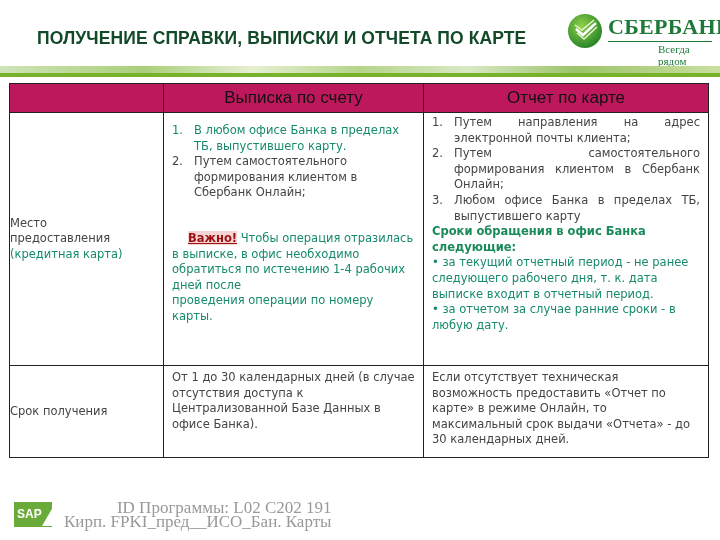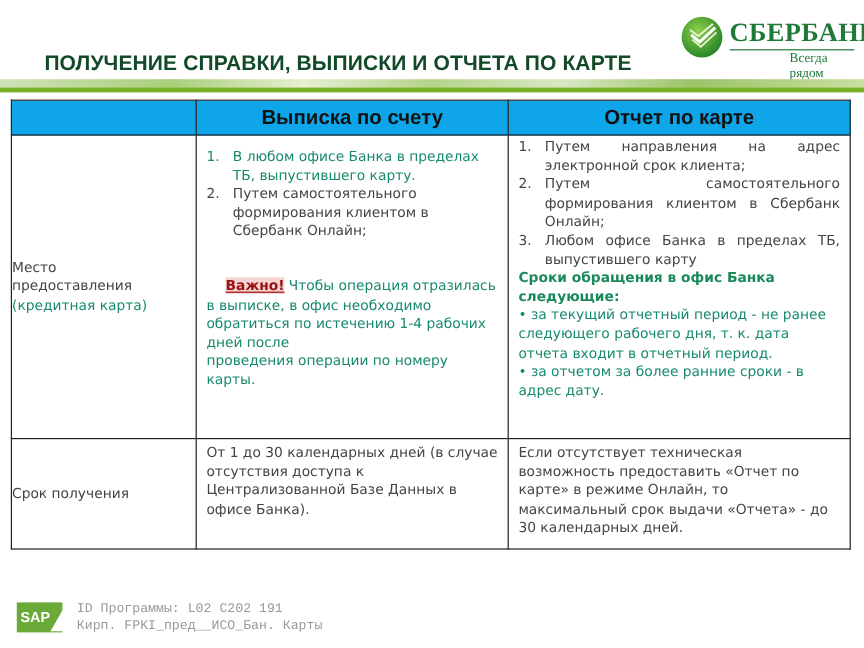--- a/index.html
+++ b/index.html
@@ -1,53 +1,53 @@
 <!DOCTYPE html>
 <html><head>
 <meta charset="utf-8">
 <style>
   html, body { margin:0; padding:0; }
   body { width:720px; height:540px; background:#ffffff; position:relative; overflow:hidden;
          font-family:"DejaVu Sans", sans-serif; color:#333; }
   .title { position:absolute; left:37px; top:28px; font-family:"Liberation Sans", sans-serif;
-           font-weight:bold; font-size:17.5px; color:#124a28; letter-spacing:0.1px;margin-top:14px; }
+           font-weight:bold; font-size:17.5px; color:#124a28; letter-spacing:0.1px; }
   .logo { position:absolute; left:568px; top:12px; width:145px; height:50px; }
   .logo-mark { position:absolute; left:0; top:2px; width:34px; height:34px; border-radius:50%;
                background:radial-gradient(circle at 40% 35%, #8fd04a, #2f8a2a 70%, #1c6b20); }
   .logo-mark svg { position:absolute; left:0; top:0; }
   .logo-text { position:absolute; left:40px; top:2px; font-family:"Liberation Serif", serif;
                font-weight:bold; font-size:22px; color:#1f7a3a; letter-spacing:0.3px; }
   .logo-line { position:absolute; left:40px; top:29px; width:104px; height:1px; background:#1f7a3a; }
   .logo-slogan { position:absolute; left:90px; top:31px; font-family:"Liberation Serif", serif;
                  font-size:11px; color:#1f7a3a; }
   .band { position:absolute; left:0; top:66px; width:720px; height:9px;
           background:linear-gradient(90deg,#cfe3b8 0%,#a9cf7a 20%,#e6efd2 35%,#b5d48a 50%,#d9e8c4 65%,#9cc46a 80%,#c9df9f 100%); }
   .band2 { position:absolute; left:0; top:73px; width:720px; height:4px; background:#78b22b; }
   table.main { position:absolute; left:9px; top:83px; width:699px; border-collapse:collapse;
                table-layout:fixed; }
   table.main td, table.main th { border:1px solid #222; vertical-align:top; padding:0; }
-  table.main th { background:#0ea5e9; height:28px; font-family:"Liberation Sans", sans-serif;
-                  font-size:17px; font-weight:bold; color:#111; vertical-align:middle; }
+  table.main th { background:#be185d; height:28px; font-family:"Liberation Sans", sans-serif;
+                  font-size:17px; font-weight:normal; color:#111; vertical-align:middle; }
   .cell { font-size:11.5px; line-height:15.6px; padding:4px 8px 4px 8px; color:#444; }
   .rowlabel { text-align:left; vertical-align:middle !important; font-size:11.5px; line-height:15.6px; color:#444; }
   ol.lst { margin:0; padding:0; list-style:none; }
   ol.lst li { position:relative; padding-left:22px; }
   ol.lst li .num { position:absolute; left:0; top:0; }
   .teal { color:#178a6e; }
   .important { color:#9b1010; font-weight:bold; text-decoration:underline; background:#f4d4d4;margin-left:16px; }
   .bold-teal { color:#1a8a5a; font-weight:bold; }
   .justify { text-align:justify; }
   .footer { position:absolute; left:14px; top:502px; }
   .sap { position:absolute; left:0; top:0; width:38px; height:25px; background:#6aaa38;
          color:#fff; font-family:"Liberation Sans", sans-serif; font-weight:bold; font-size:12px;
          line-height:24px; padding-left:3px; box-sizing:border-box; }
   .sap-slash { position:absolute; left:28px; top:0; width:12px; height:24px; background:#fff;
                transform:skewX(-30deg); transform-origin:bottom left; }
-  .footer-text { position:absolute; left:50px; top:-1px; font-family:Liberation Mono, monospace;
-                 font-size:11px; line-height:14px; color:#999; white-space:nowrap; }
+  .footer-text { position:absolute; left:50px; top:-1px; font-family:Liberation Serif, serif;
+                 font-size:17px; line-height:14px; color:#999; white-space:nowrap;text-align:right; }
 </style>
 </head>
 <body>
 
 <div class="title">ПОЛУЧЕНИЕ СПРАВКИ, ВЫПИСКИ И ОТЧЕТА ПО КАРТЕ</div>
 
 <div class="logo">
   <div class="logo-mark">
     <svg width="34" height="34" viewBox="0 0 34 34">
       <path d="M8 15 L15 21 L28 9" stroke="#fff" stroke-width="2.5" fill="none"></path>
@@ -98,34 +98,34 @@
           <span class="important">Важно!</span><span> Чтобы операция отразилась в выписке, в офис необходимо обратиться по истечению 1-4 рабочих дней после</span>
           <div>проведения операции по номеру карты.</div>
         </div>
       </div>
     </td>
     <td>
       <div class="cell" style="padding-top:2px;">
         <ol class="lst justify">
           <li>
             <span class="num">1.</span>
-            <span>Путем направления на адрес электронной срок клиента;</span>
+            <span>Путем направления на адрес электронной почты клиента;</span>
           </li>
           <li>
             <span class="num">2.</span>
             <span>Путем самостоятельного формирования клиентом в Сбербанк Онлайн;</span>
           </li>
           <li>
             <span class="num">3.</span>
             <span>Любом офисе Банка в пределах ТБ, выпустившего карту</span>
           </li>
         </ol>
         <div class="bold-teal">Сроки обращения в офис Банка следующие:</div>
-        <div class="teal">• за текущий отчетный период - не ранее следующего рабочего дня, т. к. дата отчета входит в отчетный период.</div>
-        <div class="teal">• за отчетом за более ранние сроки - в адрес дату.</div>
+        <div class="teal">• за текущий отчетный период - не ранее следующего рабочего дня, т. к. дата выписке входит в отчетный период.</div>
+        <div class="teal">• за отчетом за случае ранние сроки - в любую дату.</div>
       </div>
     </td>
   </tr>
   <tr style="height:92px;">
     <td class="rowlabel">Срок получения</td>
     <td>
       <div class="cell">От 1 до 30 календарных дней (в случае отсутствия доступа к Централизованной Базе Данных в офисе Банка).</div>
     </td>
     <td>
       <div class="cell">Если отсутствует техническая возможность предоставить «Отчет по карте» в режиме Онлайн, то максимальный срок выдачи «Отчета» - до 30 календарных дней.</div>

